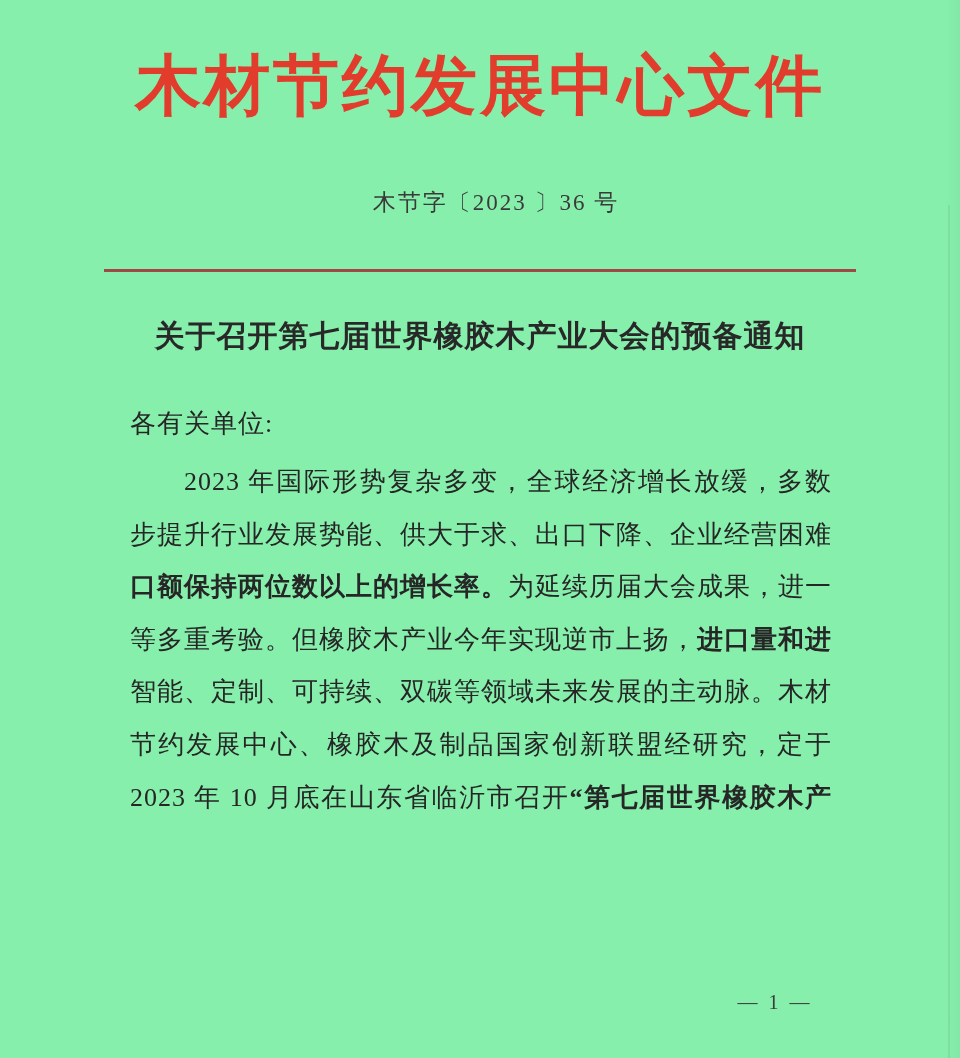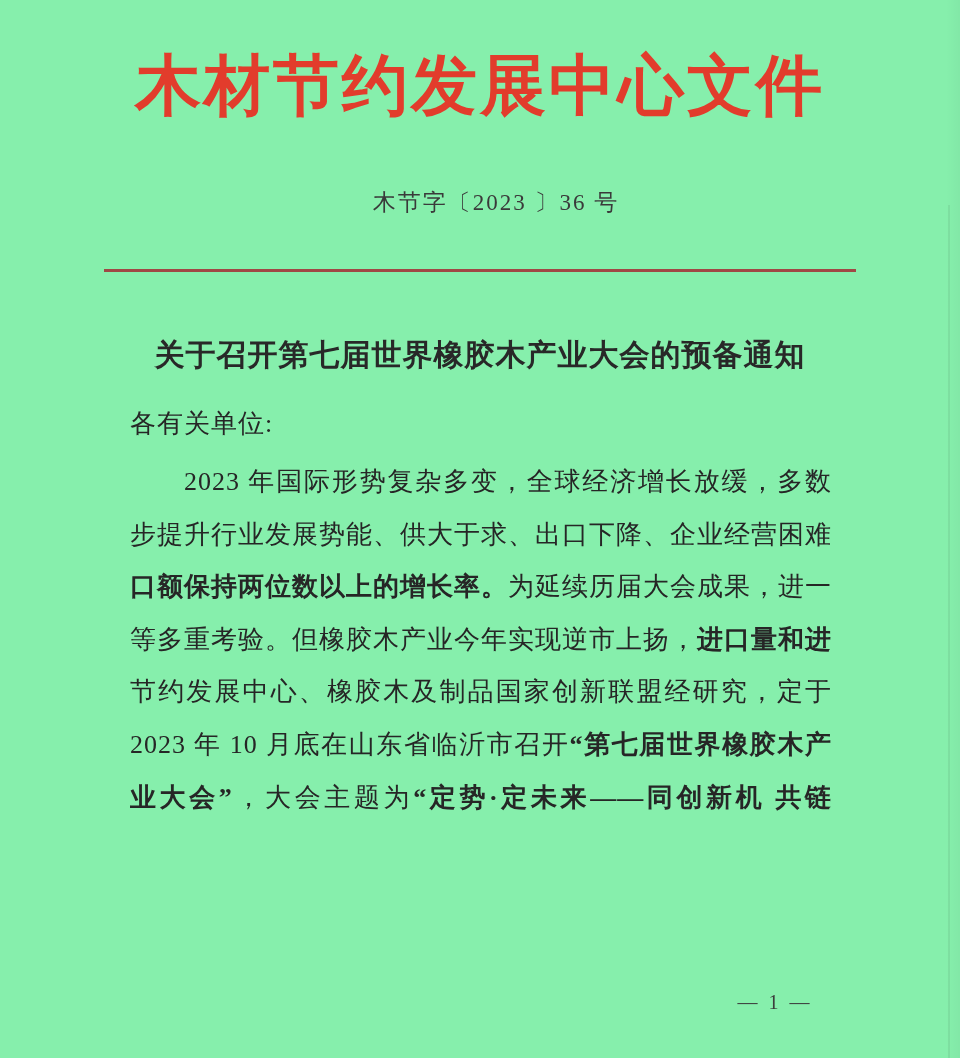--- a/index.html
+++ b/index.html
@@ -57,21 +57,20 @@
     left: 0;
     width: 100%;
     text-align: center;
     font-size: 30px;
     line-height: 36px;
     font-weight: 700;
     letter-spacing: 1px;
     color: #282828;
     font-family: "Liberation Sans", "DejaVu Sans", sans-serif;
     white-space: nowrap;
-    margin-top: 19px;
   }
   .body-block {
     position: absolute;
     top: 398px;
     left: 130px;
     width: 702px;
     font-size: 26px;
     color: #262626;
   }
   .salutation {
@@ -140,23 +139,23 @@
 
   <div class="doc-title">关于召开第七届世界橡胶木产业大会的预备通知</div>
 
   <div class="body-block">
     <div class="salutation">各有关单位:</div>
     <div class="paragraph" id="paragraph">
         <div class="para-line indent"><span>2023 年国际形势复杂多变，全球经济增长放缓，多数行</span></div>
         <div class="para-line"><span>步提升行业发展势能、供大于求、出口下降、企业经营困难</span></div>
         <div class="para-line"><span class="b">口额保持两位数以上的增长率。</span><span>为延续历届大会成果，进一</span></div>
         <div class="para-line"><span>等多重考验。但橡胶木产业今年实现逆市上扬，</span><span class="b">进口量和进</span></div>
+        <div class="para-line"><span>智能、定制、可持续、双碳等领域未来发展的主动脉。木材</span></div>
         <div class="para-line"><span>节约发展中心、橡胶木及制品国家创新联盟经研究，定于</span></div>
         <div class="para-line"><span>2023 年 10 月底在山东省临沂市召开</span><span class="b">“第七届世界橡胶木产</span></div>
-        <div class="para-line"><span class="b">业大会”</span><span>，大会主题为</span><span class="b">“定势·定未来——同创新机 共链</span></div>
       </div>
   </div>
 
   <div class="page-number">— 1 —</div>
 
   <div class="scan-edge"></div>
   <div class="scan-shade"></div>
 
 </div>
 

